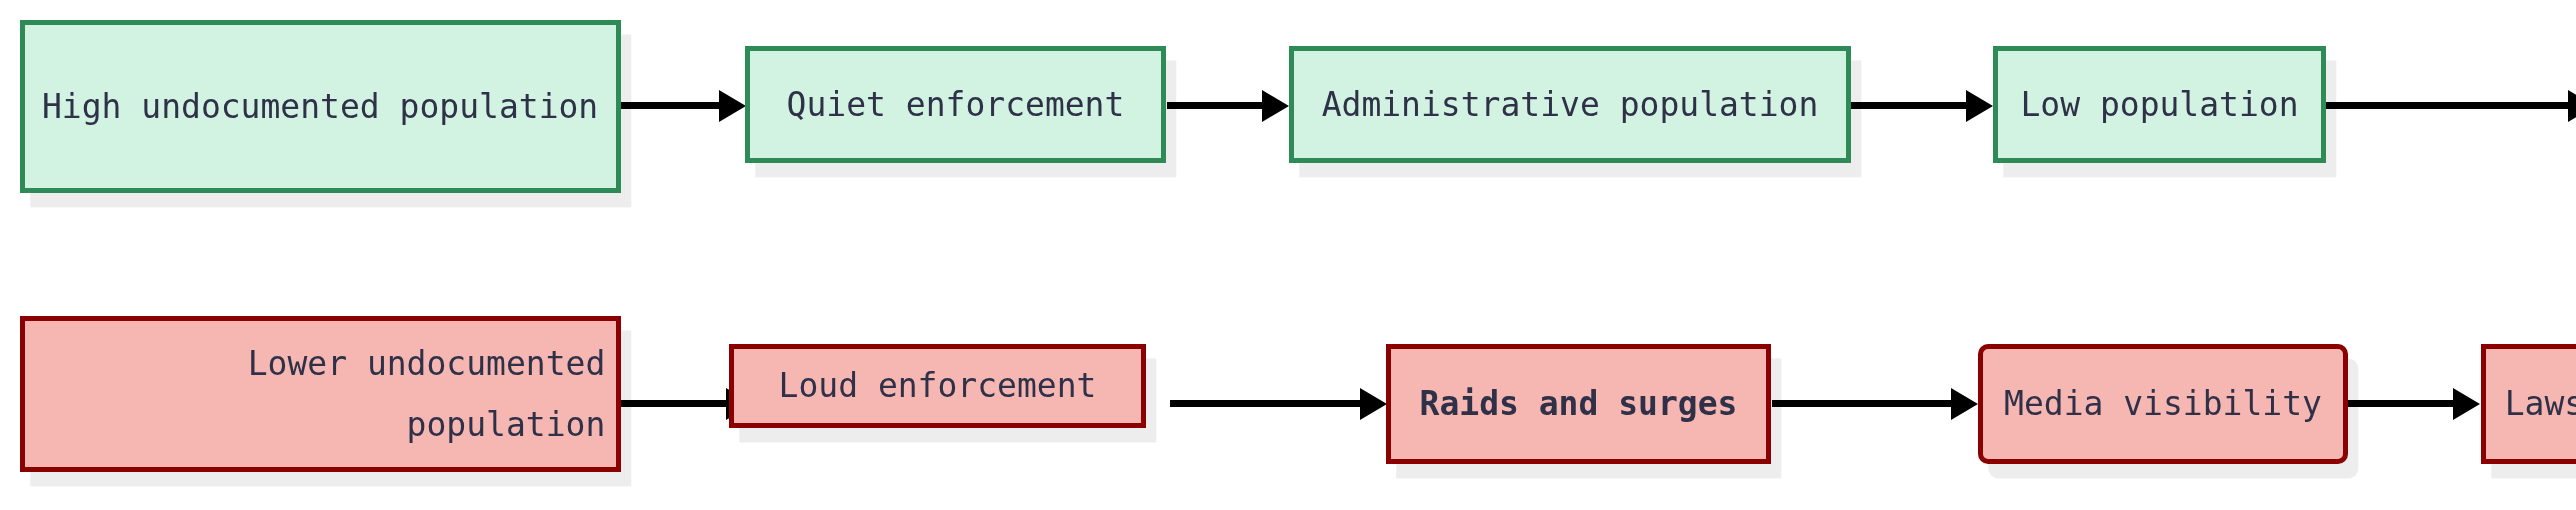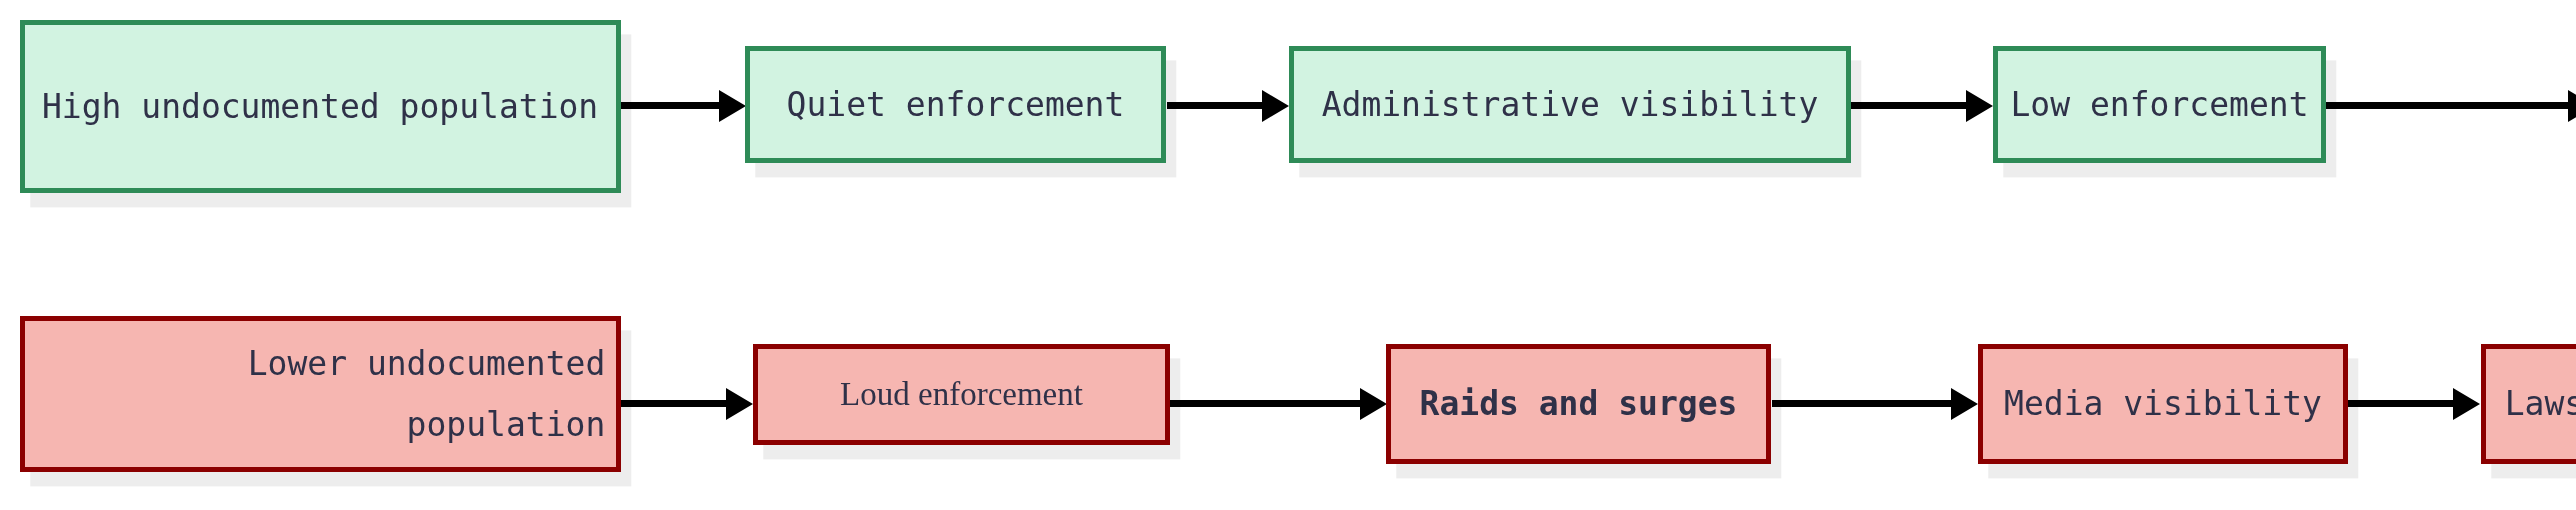--- a/index.html
+++ b/index.html
@@ -74,65 +74,65 @@
   <div class="node p0" style="left:745px; top:46px; width:421px; height:117px;">
     <span>Quiet enforcement</span>
   </div>
 
   <div class="arrow" style="left:1167px; top:89px; width:122px;">
     <div class="shaft"></div>
     <div class="head"></div>
   </div>
 
   <div class="node p0" style="left:1289px; top:46px; width:562px; height:117px;">
-    <span>Administrative visibility</span>
+    <span>Administrative population</span>
   </div>
 
   <div class="arrow" style="left:1851px; top:89px; width:142px;">
     <div class="shaft"></div>
     <div class="head"></div>
   </div>
 
   <div class="node p0" style="left:1993px; top:46px; width:333px; height:117px;">
-    <span>Low enforcement</span>
+    <span>Low population</span>
   </div>
 
   <div class="arrow" style="left:2326px; top:89px; width:269px;">
     <div class="shaft"></div>
     <div class="head"></div>
   </div>
 
   <div class="node p1 wrap" style="left:19.6px; top:316px; width:601px; height:156px;">
     <span>Lower undocumented population</span>
   </div>
 
   <div class="arrow" style="left:621px; top:387px; width:132px;">
     <div class="shaft"></div>
     <div class="head"></div>
   </div>
 
-  <div class="node p1" style="left:753px; top:344px; width:417px; height:101px;font-family:Liberation Serif, serif;">
+  <div class="node p1" style="left:729px; top:344px; width:417px; height:84px;">
     <span>Loud enforcement</span>
   </div>
 
   <div class="arrow" style="left:1170px; top:387px; width:217px;">
     <div class="shaft"></div>
     <div class="head"></div>
   </div>
 
   <div class="node p1" style="left:1386px; top:344px; width:385px; height:120px;font-weight:bold;">
     <span>Raids and surges</span>
   </div>
 
   <div class="arrow" style="left:1772px; top:387px; width:206px;">
     <div class="shaft"></div>
     <div class="head"></div>
   </div>
 
-  <div class="node p1" style="left:1978px; top:344px; width:370px; height:120px;">
+  <div class="node p1" style="left:1978px; top:344px; width:370px; height:120px;border-radius:10px;">
     <span>Media visibility</span>
   </div>
 
   <div class="arrow" style="left:2348px; top:387px; width:132px;">
     <div class="shaft"></div>
     <div class="head"></div>
   </div>
 
   <div class="node p1" style="left:2481px; top:344px; width:544px; height:120px;">
     <span>Lawsuits and court action</span>

